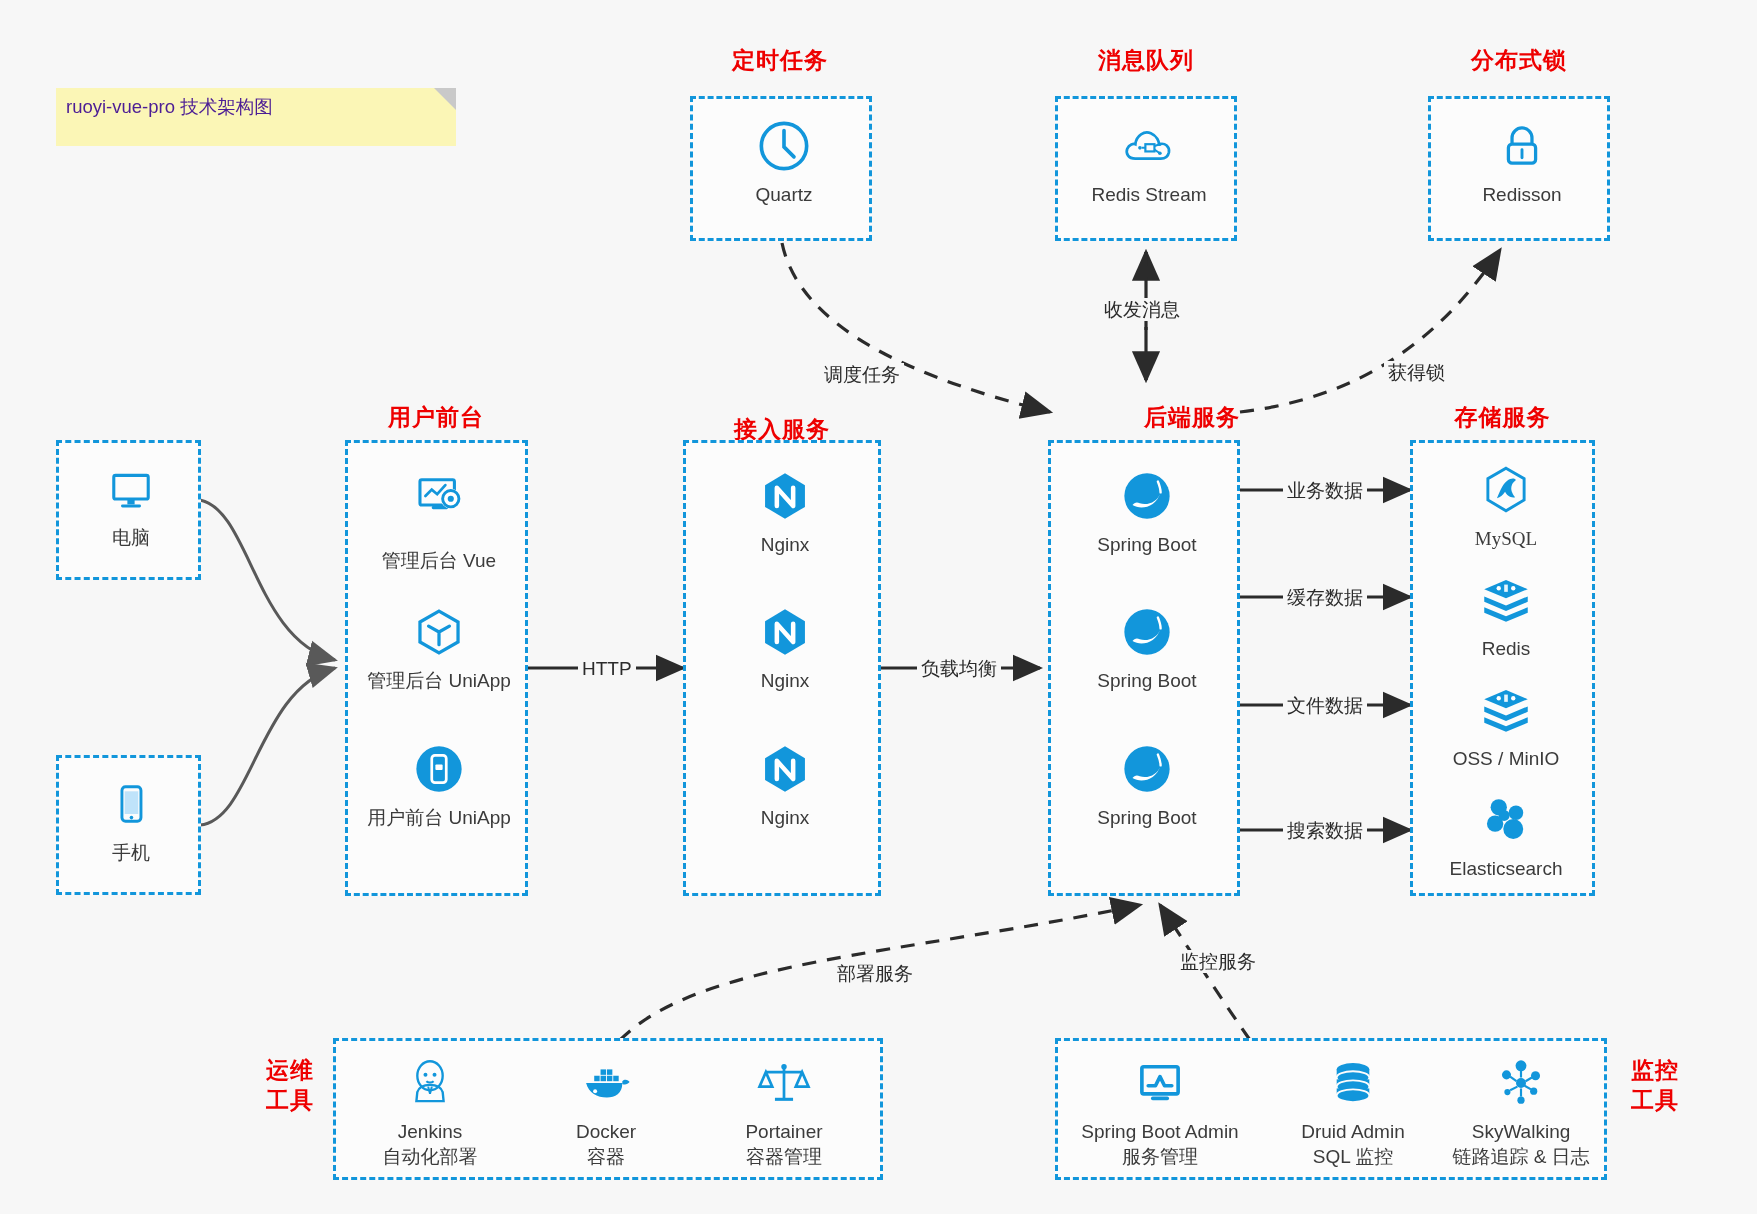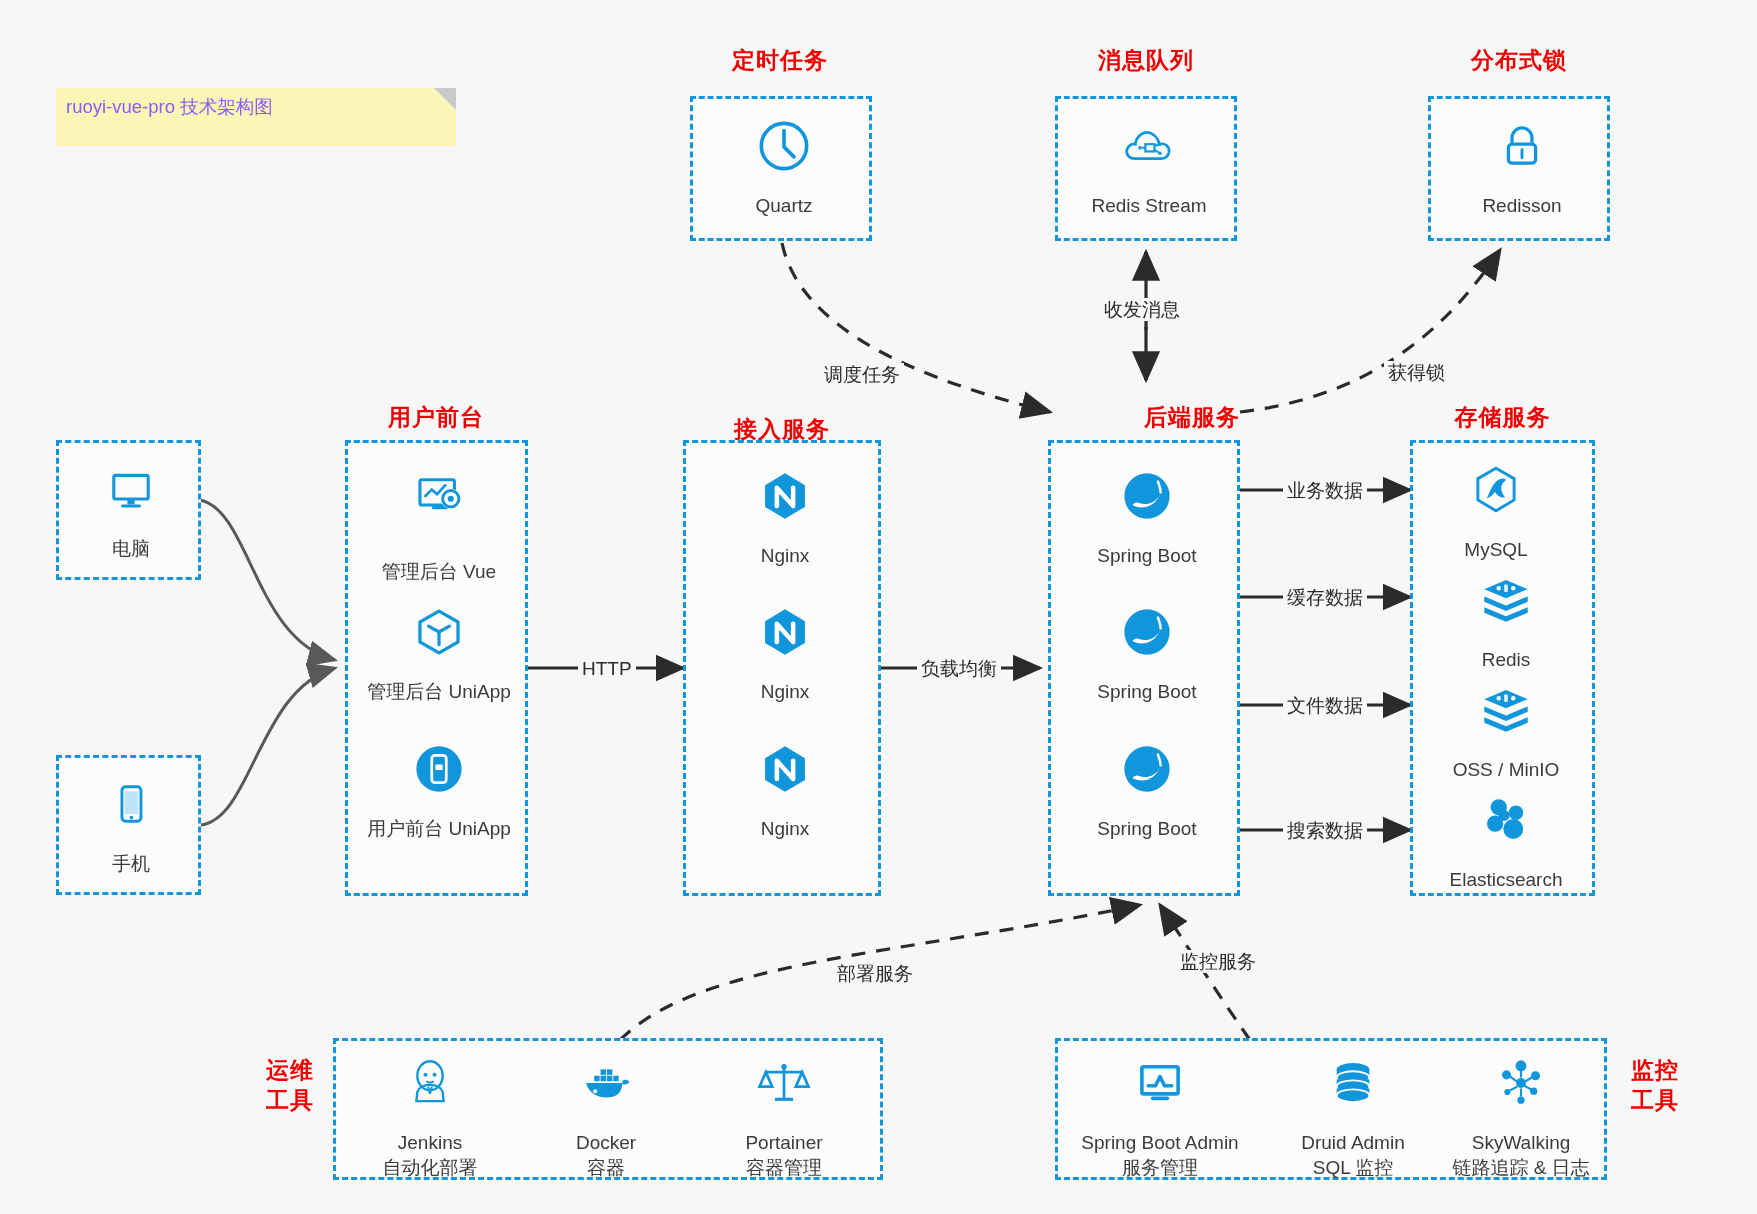--- a/index.html
+++ b/index.html
@@ -32,36 +32,36 @@
   .gtitle.side{line-height:30px;}
 
   
   .node{
     position:absolute;
     display:flex;flex-direction:column;align-items:center;justify-content:flex-start;
     width:160px;
   }
   .node .ic{width:58px;height:58px;display:block;}
   .node .cap{
-    margin-top:18px;font-size:19px;color:#3b3b3b;white-space:nowrap;text-align:center;line-height:25px;
+    margin-top:7px;font-size:19px;color:#3b3b3b;white-space:nowrap;text-align:center;line-height:25px;
   }
   .node .cap2{font-size:19px;color:#3b3b3b;white-space:nowrap;text-align:center;line-height:26px;}
 
   
   .note{
     position:absolute;left:56px;top:88px;width:400px;height:58px;
     background:#fbf6b6;
     box-shadow:none;
   }
   .note .fold{
     position:absolute;right:0;top:0;width:0;height:0;
     border-left:22px solid transparent;border-top:22px solid #c9c9c9;
   }
   .note .ln{
-    font-size:18.5px;color:#8b5cf6;white-space:nowrap;line-height:27px;padding-left:10px;
+    font-size:18.5px;color:#4c1d95;white-space:nowrap;line-height:27px;padding-left:10px;
   }
   .note .lnwrap{padding-top:5px;}
 
   
   .elabel{
     position:absolute;font-size:19px;color:#2b2b2b;background:#f7f7f7;
     padding:0 4px;white-space:nowrap;line-height:23px;
   }
 </style>
 </head>
@@ -259,21 +259,21 @@
         <path d="M16 42 C26 48 42 44 47 28 C44 38 33 43 24 40 C20 38 18 40 16 42 Z" fill="#ffffff"></path>
         <path d="M44 16 C46 21 47 25 47 28" stroke="#ffffff" stroke-width="2.6" fill="none" stroke-linecap="round"></path>
       </svg>
       <div class="cap">Spring Boot</div>
     </div>
   </div>
 
   <div class="gtitle" style="left:1410px;top:402px;width:185px;">存储服务</div>
   <div class="gbox" style="left:1410px;top:440px;width:185px;height:456px;">
 
-    <div class="node" style="left:3px;top:18px;">
+    <div class="node" style="left:13px;top:18px;font-family:Liberation Serif, serif;">
       <svg class="ic" viewBox="0 0 64 64">
         <path d="M32 8 L52 19.5 L52 43 L32 55 L12 43 L12 19.5 Z" fill="none" stroke="#1296db" stroke-width="3.2"></path>
         <path d="M22 41 C25 35 27 27 33 22 C38 18 42 19 43 21 C41 23 39 24 38 28
                  C37 33 40 37 42 40 C37 41 33 38 31 34 C28 38 26 40 22 41 Z" fill="#1296db"></path>
       </svg>
       <div class="cap">MySQL</div>
     </div>
 
     <div class="node" style="left:13px;top:128px;">
       <svg class="ic" viewBox="0 0 64 64">

